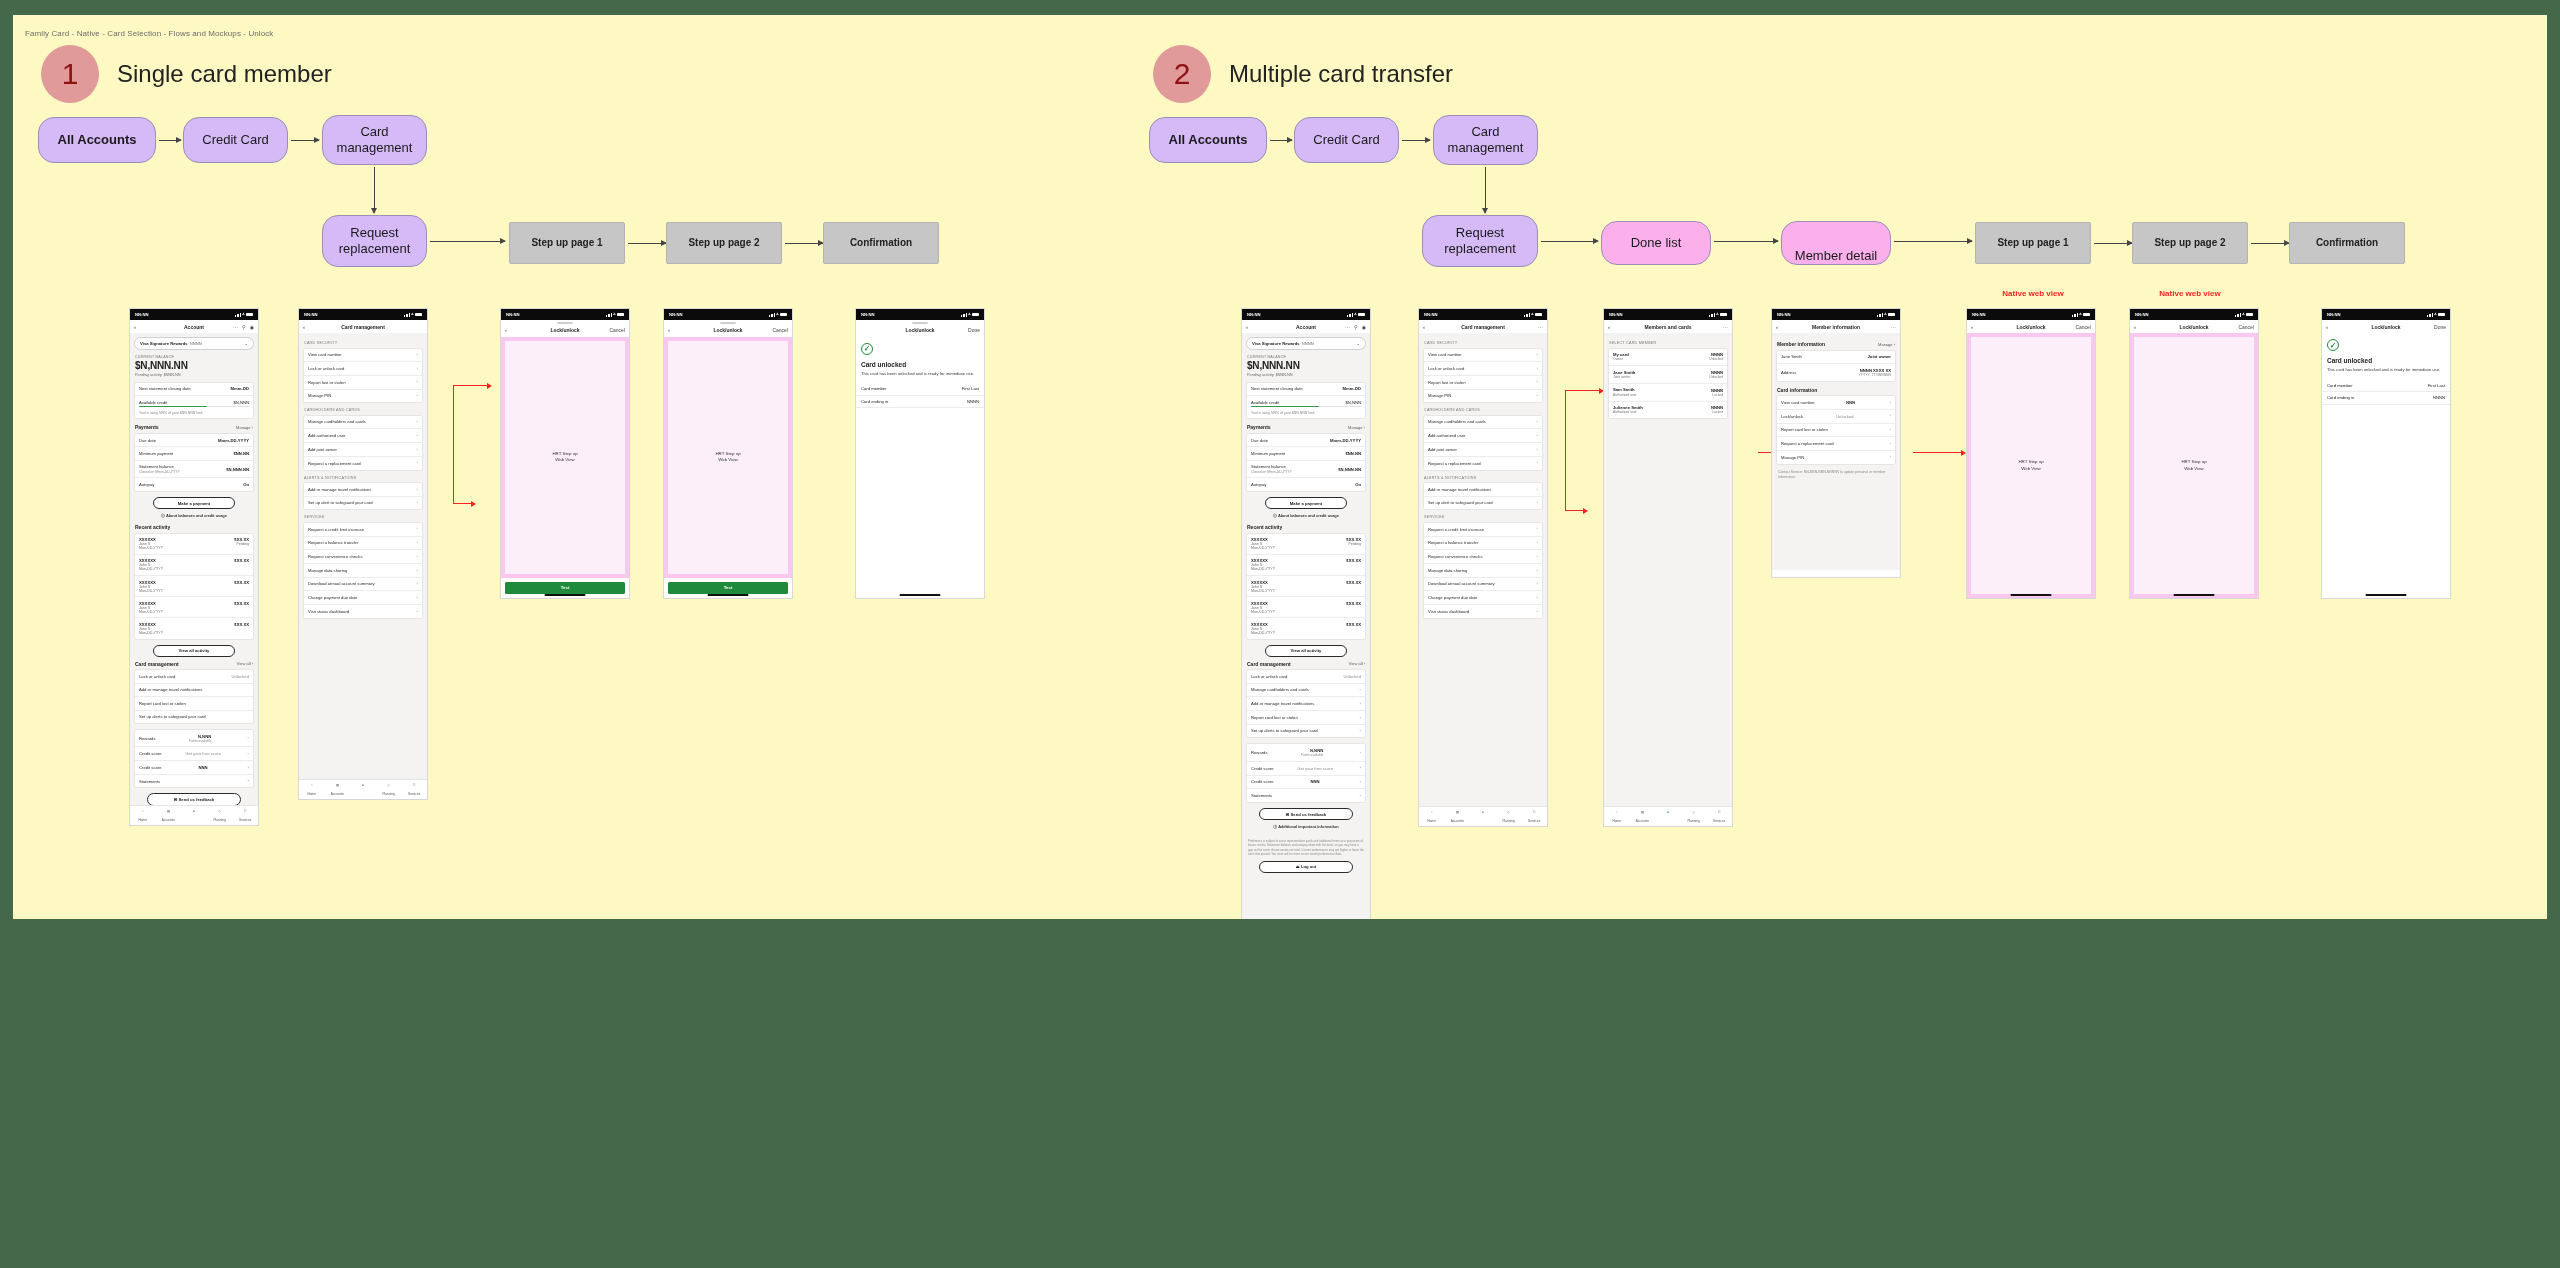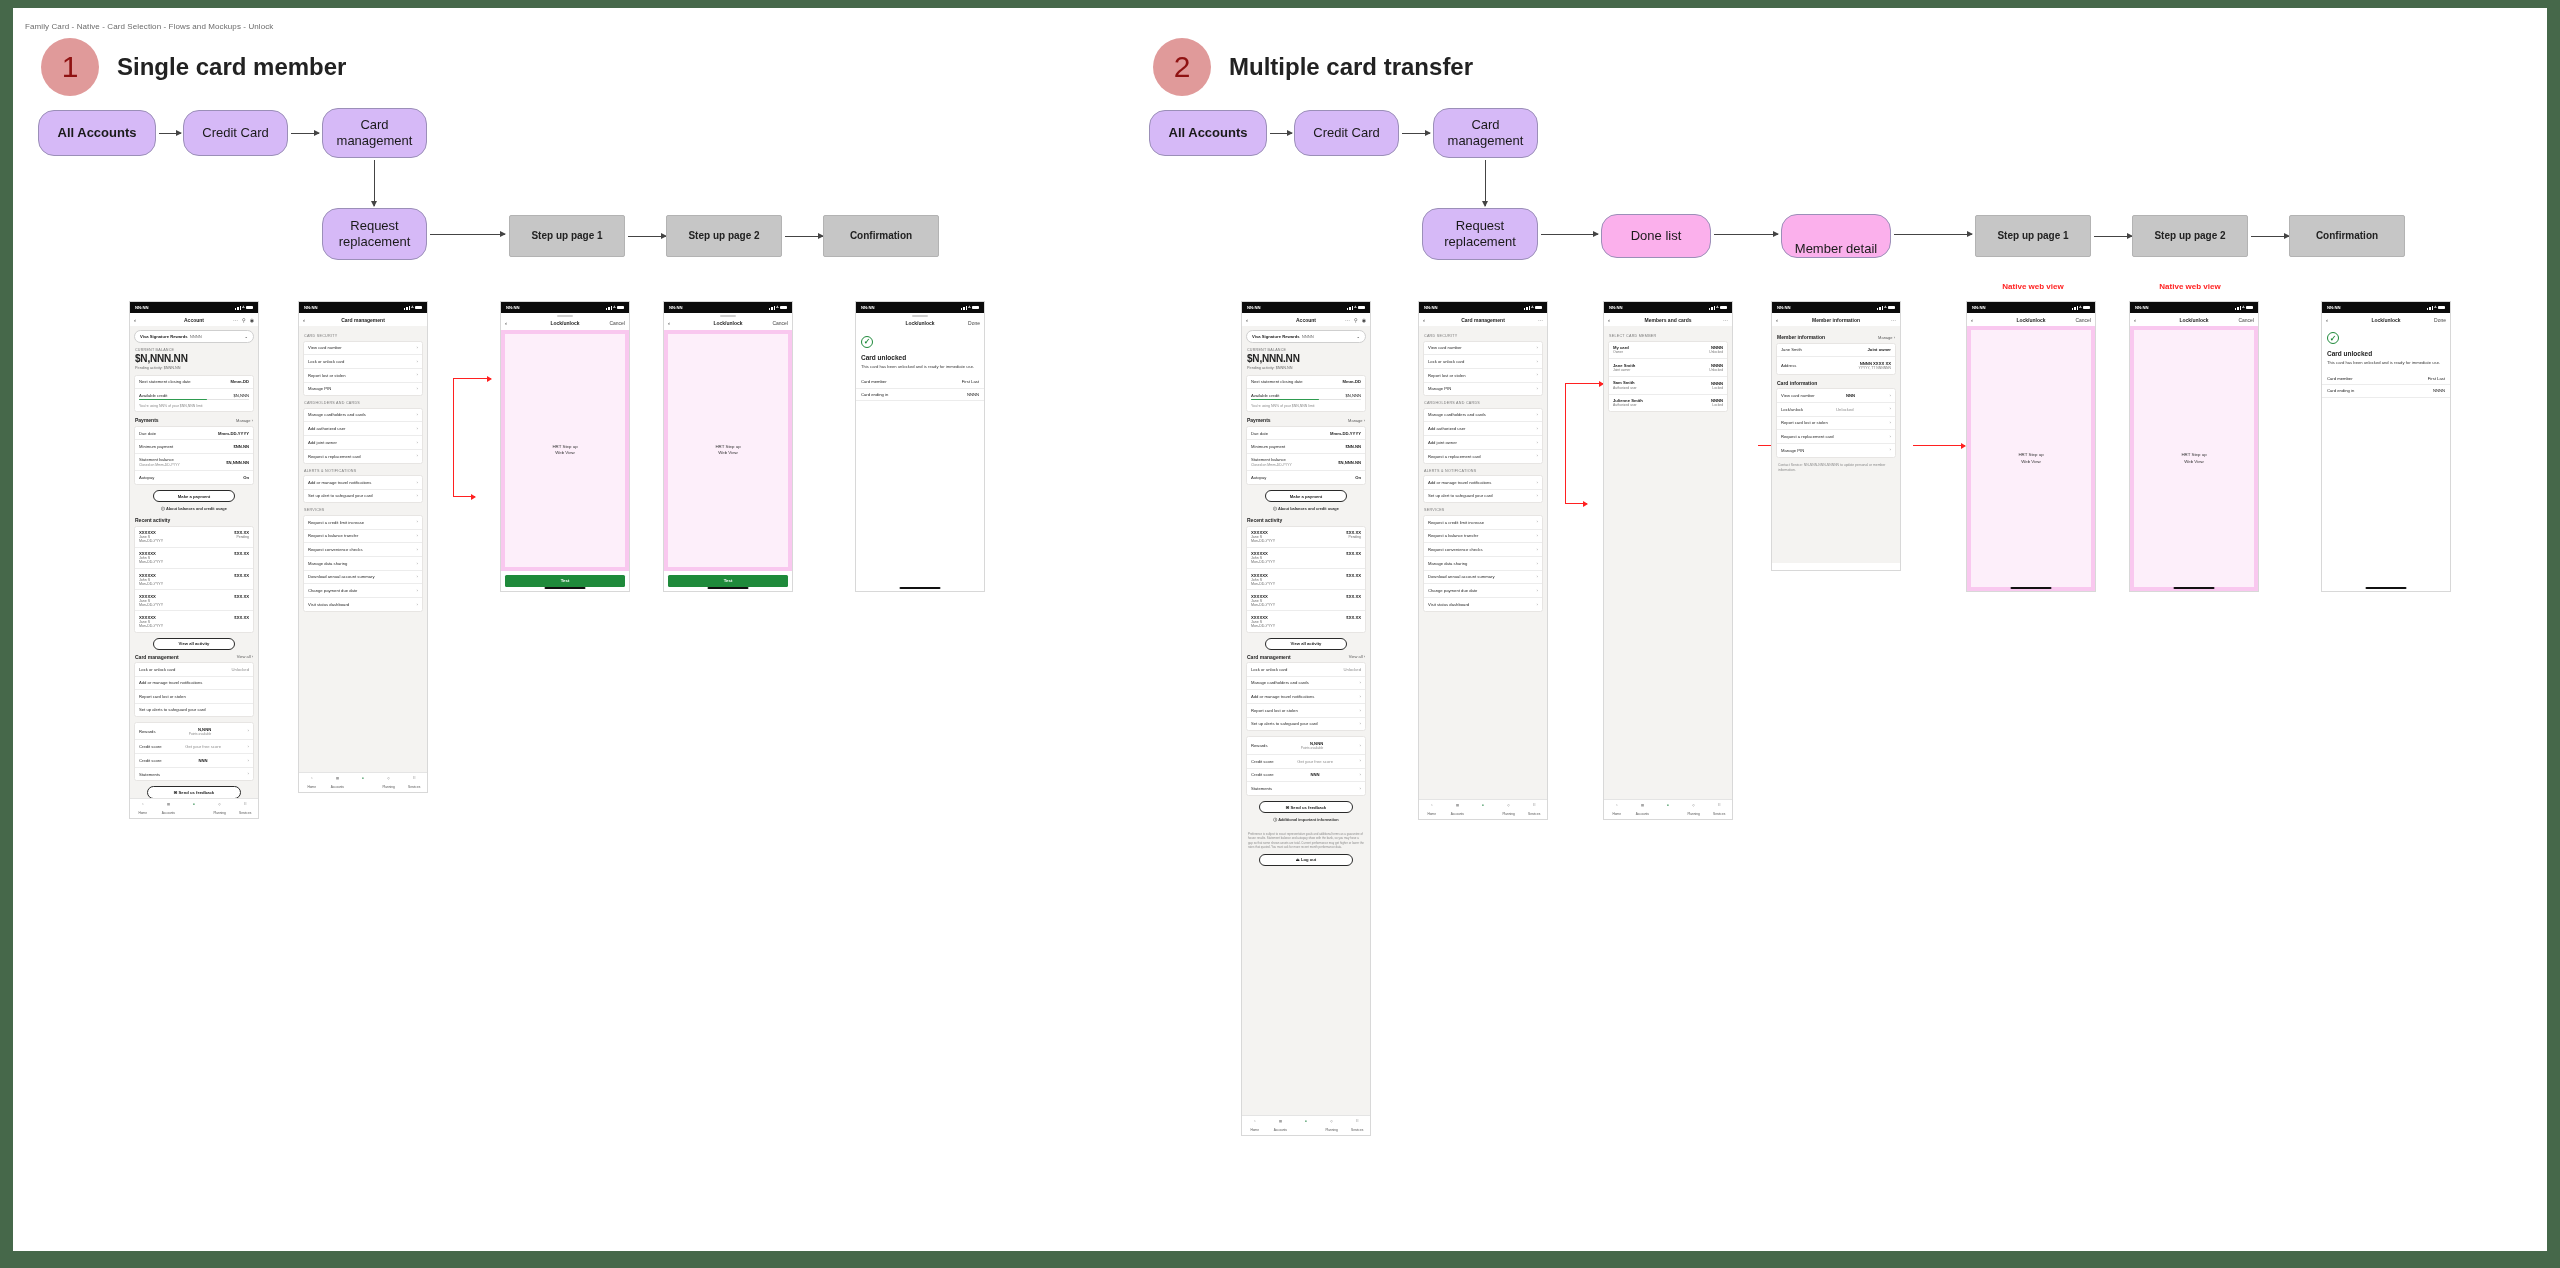--- a/index.html
+++ b/index.html
@@ -4,42 +4,42 @@
 <style>
   * { box-sizing: border-box; margin: 0; padding: 0; }
   html, body { width: 2560px; height: 1268px; }
   body {
     background: #46684a;
     font-family: "Liberation Sans", sans-serif;
     overflow: hidden;
   }
   .canvas {
     position: absolute;
-    left: 13px; top: 8px;
-    width: 2534px; height: 1243px;
-    background: #ffffff;
+    left: 13px; top: 15px;
+    width: 2534px; height: 904px;
+    background: #fef9c3;
     overflow: hidden;
   }
   .breadcrumb {
     position: absolute; left: 12px; top: 14px;
     font-size: 8px; color: #6b6b6b; letter-spacing: .1px;
     white-space: nowrap;
   }
 
   
   .panel-badge {
     position: absolute;
     width: 58px; height: 58px; border-radius: 50%;
     background: #e09a9a;
     display: flex; align-items: center; justify-content: center;
     color: #8f1212; font-size: 30px; font-weight: 400;
   }
   .panel-title {
     position: absolute;
-    font-size: 24px; color: #222; font-weight: 700; white-space: nowrap;
+    font-size: 24px; color: #222; font-weight: 400; white-space: nowrap;
   }
 
   
   .node {
     position: absolute;
     display: flex; align-items: center; justify-content: center;
     text-align: center;
     font-size: 13px; color: #1a1a1a;
     line-height: 1.25;
     border: 1px solid #9b8fb8;

